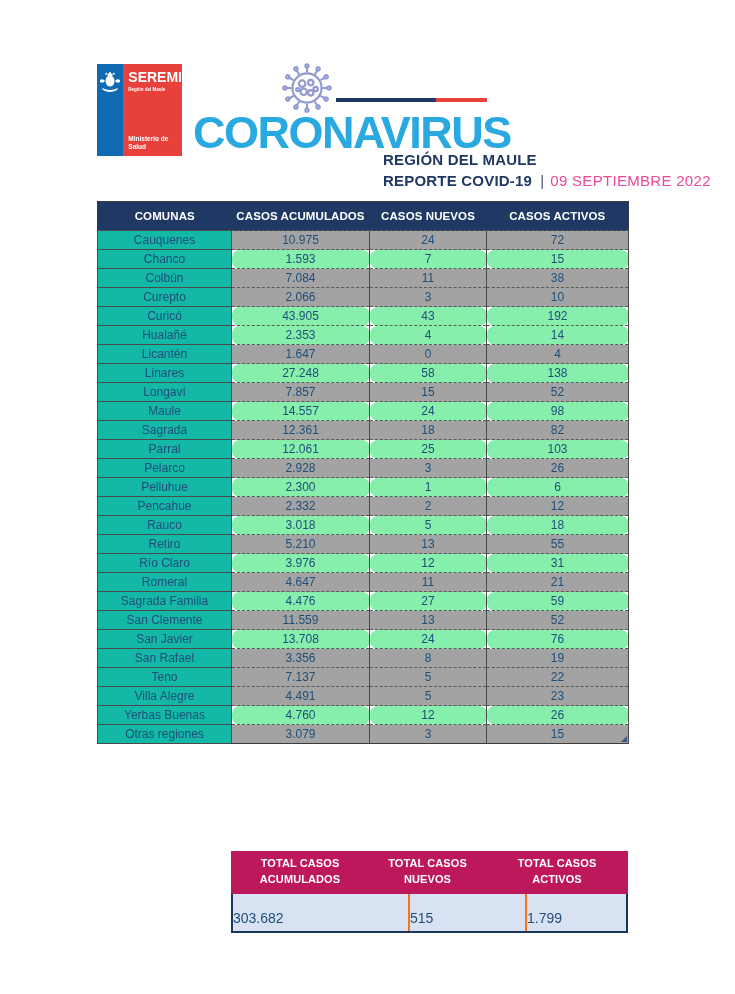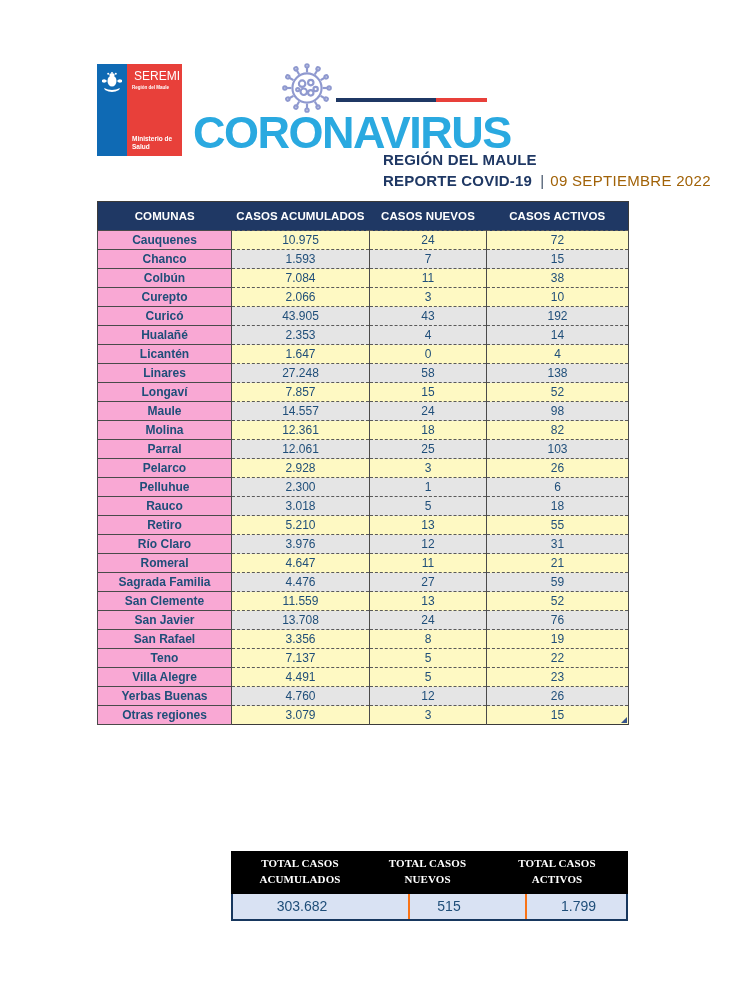--- a/index.html
+++ b/index.html
@@ -9,21 +9,21 @@
     font-family:"Liberation Sans", sans-serif;
     position:relative; overflow:hidden;
   }
   .page { position:absolute; inset:0; background:#fff; }
 
   
   .logo { position:absolute; left:97px; top:64px; width:85px; height:92px; display:flex; }
   .logo-blue { width:30px; background:#0f6ab4; display:flex; justify-content:center; padding-top:7px; }
   .logo-red  { flex:1; background:#e8403a; color:#fff; padding:6px 0 5px 5px;
                display:flex; flex-direction:column; justify-content:space-between; }
-  .logo-seremi { font-size:12px; font-weight:normal; line-height:1.1;text-align:center; }
+  .logo-seremi { font-size:14px; font-weight:bold; line-height:1.1;text-align:center; }
   .logo-region { font-size:4.5px; font-weight:bold; margin-top:2px; }
   .logo-ministerio { font-size:6.5px; font-weight:bold; line-height:1.25; white-space:pre-line; }
 
   .virus-icon { position:absolute; left:280px; top:61px; width:54px; height:54px; }
 
   .title-line { position:absolute; top:98px; height:3.5px; font-size:0; }
   .title-line .seg-blue { display:inline-block; width:100px; height:3.5px; background:#1f3864; vertical-align:top; }
   .title-line .seg-red  { display:inline-block; width:51px;  height:3.5px; background:#e8403a; vertical-align:top; }
   .title-line { left:336px; }
 
@@ -33,61 +33,61 @@
     color:#2aa9e0;
   }
 
   .region-title {
     position:absolute; left:383px; top:151px;
     font-size:15px; font-weight:bold; color:#1f3864; letter-spacing:0.2px;
   }
   .report-line { position:absolute; left:383px; top:172px; font-size:15px; color:#1f3864; white-space:nowrap; }
   .report-label { font-weight:bold; letter-spacing:0.2px; }
   .report-sep { font-weight:300; color:#44546a; margin:0 2px 0 4px; }
-  .report-date { font-weight:normal; color:#a16207; letter-spacing:0.3px; }
+  .report-date { font-weight:normal; color:#ec4899; letter-spacing:0.3px; }
 
   
   table.covid { position:absolute; left:97px; top:201px; width:531px;
                 border-collapse:collapse; table-layout:fixed;
                 border:1.5px solid #3b3b3b; }
   col.c1{width:134px;} col.c2{width:138px;} col.c3{width:117px;} col.c4{width:142px;}
   table.covid th {
     background:#1f3864; color:#ffffff; font-weight:bold;
     font-size:11.5px; height:29px; text-align:center; vertical-align:middle;
     border:none; letter-spacing:0.1px;
   }
   table.covid td { height:19px; font-size:12px; text-align:center; vertical-align:middle; }
   td.comuna {
-    background:#f9a8d4; color:#1f4e79; font-weight:bold;
+    background:#14b8a6; color:#1f4e79; font-weight:normal;
     border:1px solid #4a4a4a;
   }
   td.num {
     color:#1f4e79;
     border-left:1px solid #4a4a4a; border-right:1px solid #4a4a4a;
     border-bottom:1px dashed #5a5a5a; border-top:1px dashed #5a5a5a;
   }
-  tr.row-odd  td.num { background:#fef9c3; }
-  tr.row-even td.num { background:#e5e5e5; }
+  tr.row-odd  td.num { background:#a3a3a3; }
+  tr.row-even td.num { background:#86efac;border-radius:8px; }
   tbody tr:last-child td:last-child { position:relative; }
   tbody tr:last-child td:last-child::after {
     content:""; position:absolute; right:1px; bottom:1px; width:0; height:0;
     border-left:6px solid transparent; border-bottom:6px solid #38548c;
   }
 
   
   .totals { position:absolute; left:231px; top:851px; width:397px; }
   .totals-header { display:grid; grid-template-columns:138px 117px 142px;
-                   background:#000000;font-family:Liberation Serif, serif; }
+                   background:#be185d; }
   .totals-header .tcell { color:#fff; font-weight:bold; font-size:11px;
                           text-align:center; padding:5px 0 6px; line-height:1.45;
                           letter-spacing:0.1px; }
   .totals-values { display:grid; grid-template-columns:138px 117px 142px;
                    border:2px solid #17375e; border-top:none; background:#d9e2f3; }
-  .totals-values .vcell { color:#1f4e79; font-size:14px; text-align:center;
-                          padding:4px 0 5px; }
+  .totals-values .vcell { color:#1f4e79; font-size:14px; 
+                          padding:16px 0 5px; }
   .totals-values .vcell + .vcell { border-left:2px solid #f97316;margin-left:37px; }
 </style>
 </head>
 <body>
 
 <div class="page">
 
   <div class="logo">
     <div class="logo-blue">
       <svg width="22" height="26" viewBox="0 0 22 26">
@@ -259,21 +259,21 @@
           <td class="num">15</td>
           <td class="num">52</td>
         </tr>
         <tr class="row-even">
           <td class="comuna">Maule</td>
           <td class="num">14.557</td>
           <td class="num">24</td>
           <td class="num">98</td>
         </tr>
         <tr class="row-odd">
-          <td class="comuna">Molina</td>
+          <td class="comuna">Sagrada</td>
           <td class="num">12.361</td>
           <td class="num">18</td>
           <td class="num">82</td>
         </tr>
         <tr class="row-even">
           <td class="comuna">Parral</td>
           <td class="num">12.061</td>
           <td class="num">25</td>
           <td class="num">103</td>
         </tr>
@@ -281,20 +281,26 @@
           <td class="comuna">Pelarco</td>
           <td class="num">2.928</td>
           <td class="num">3</td>
           <td class="num">26</td>
         </tr>
         <tr class="row-even">
           <td class="comuna">Pelluhue</td>
           <td class="num">2.300</td>
           <td class="num">1</td>
           <td class="num">6</td>
+        </tr>
+        <tr class="row-odd">
+          <td class="comuna">Pencahue</td>
+          <td class="num">2.332</td>
+          <td class="num">2</td>
+          <td class="num">12</td>
         </tr>
         <tr class="row-even">
           <td class="comuna">Rauco</td>
           <td class="num">3.018</td>
           <td class="num">5</td>
           <td class="num">18</td>
         </tr>
         <tr class="row-odd">
           <td class="comuna">Retiro</td>
           <td class="num">5.210</td>

